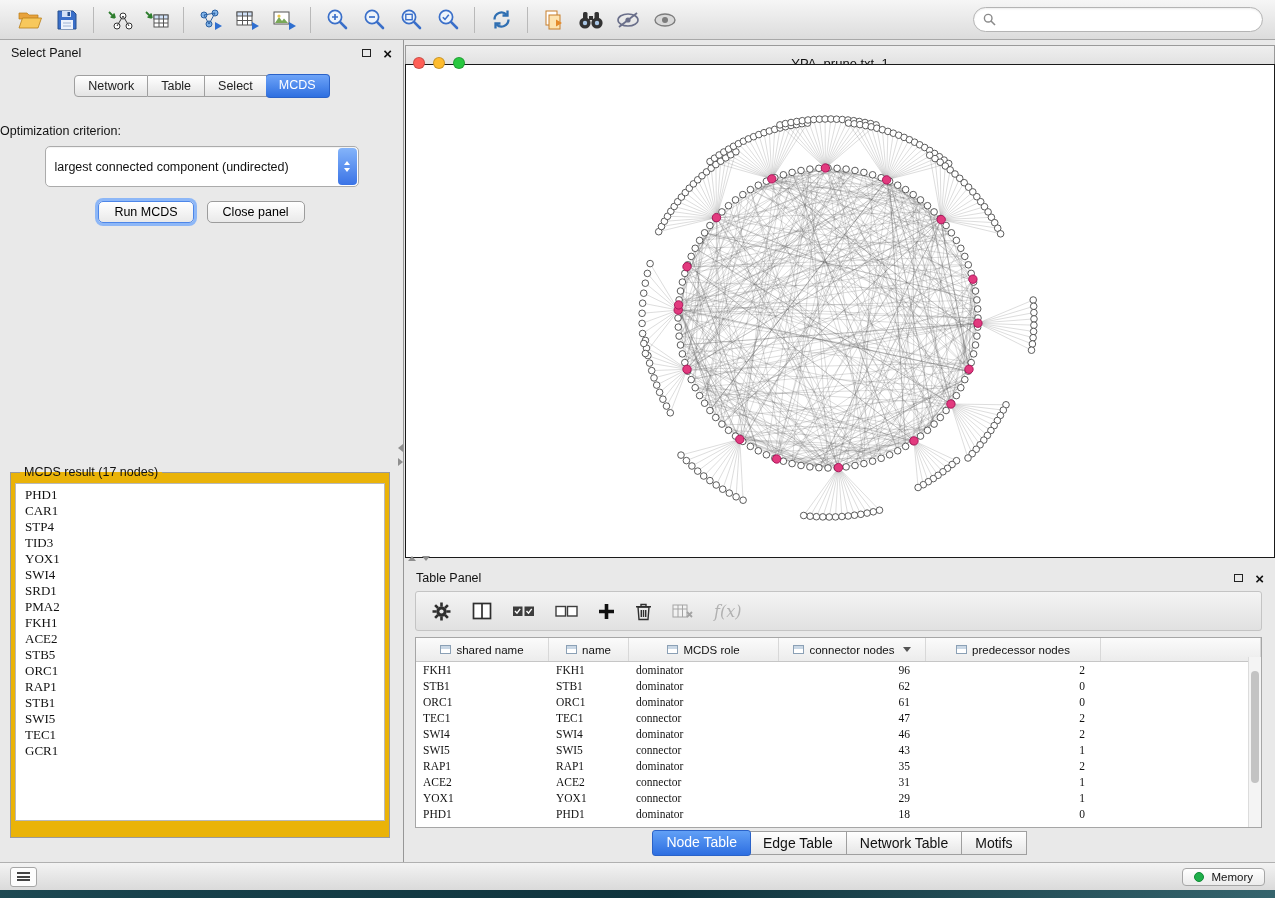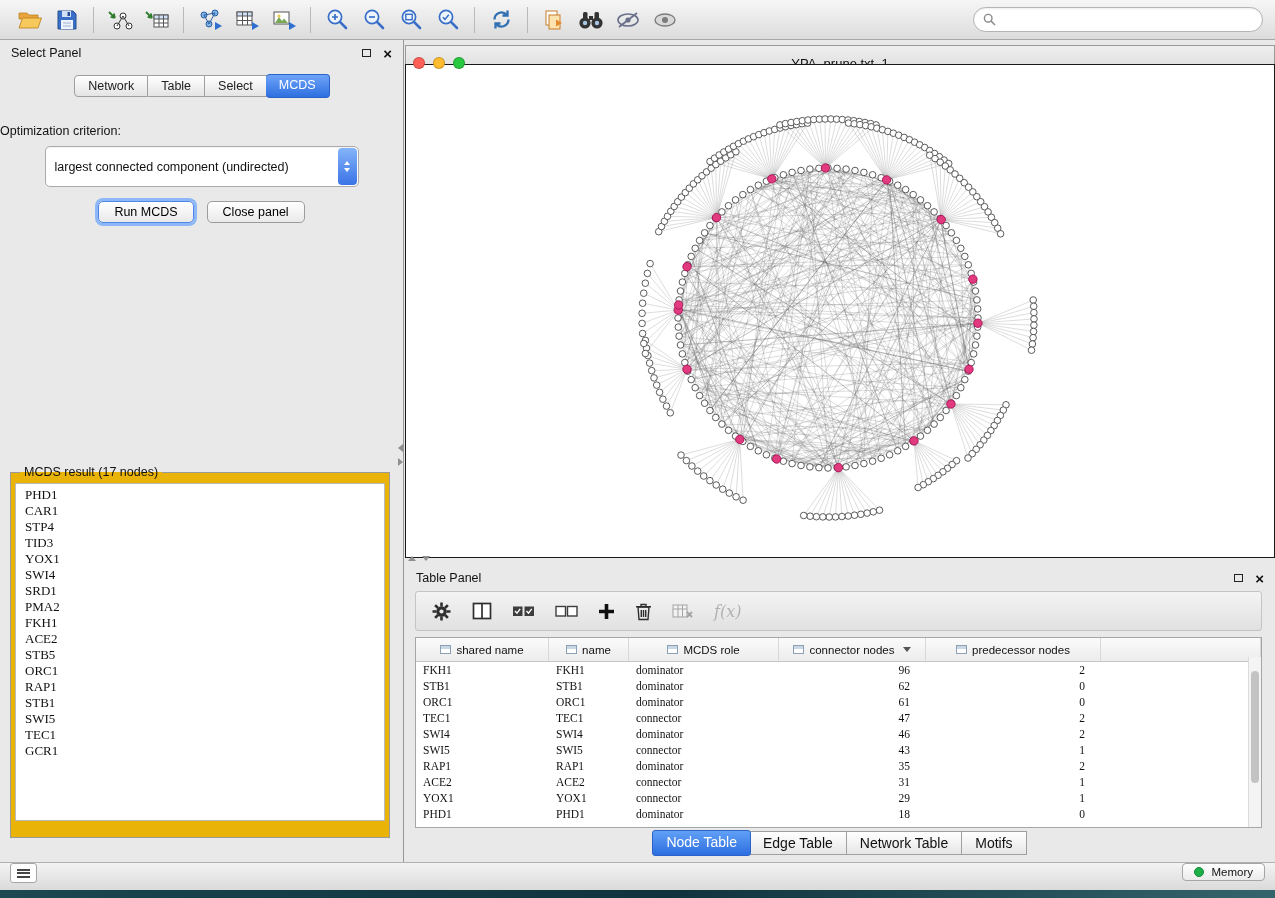--- a/index.html
+++ b/index.html
@@ -88,21 +88,21 @@
 .vscroll{position:absolute;right:0;top:19px;bottom:0;width:13px;background:#f4f4f4;border-left:1px solid #dcdcdc}
 .vthumb{position:absolute;left:2px;right:2px;top:14px;height:112px;background:#c3c3c3;border-radius:6px}
 .tp-tabs{position:absolute;left:0;right:0;bottom:7px;display:flex;justify-content:center}
 .tp-tab{font-size:14px;padding:3px 13px;border:1px solid #9f9f9f;border-left:none;background:linear-gradient(#ffffff,#e6e6e6)}
 .tp-tab:first-child{border-left:1px solid #9f9f9f}
 .tp-tab.selected{background:linear-gradient(#61a0f6,#2d6ee1);color:#fff;border-color:#2a62c8;border-radius:3px;margin:-1px;position:relative;z-index:2}
 
 
 #status-bar{position:absolute;left:0;top:862px;width:100%;height:28px;
   background:linear-gradient(#f3f3f3,#dadada);border-top:1px solid #b0b0b0;
-  display:flex;align-items:flex-start;padding:0 10px}
+  display:flex;align-items:center;padding:0 10px}
 .list-btn{width:27px;height:20px;border:1px solid #a6a6a6;border-radius:3px;background:#fdfdfd;
   display:flex;align-items:center;justify-content:center;gap:0}
 .list-glyph{width:13px;height:9px;border-top:2px solid #444;border-bottom:2px solid #444;position:relative}
 .list-glyph:before{content:"";position:absolute;left:0;right:0;top:1.5px;height:2px;background:#444}
 .memory-btn{margin-left:auto;display:flex;align-items:center;gap:7px;border:1px solid #a6a6a6;border-radius:4px;
   background:linear-gradient(#ffffff,#ebebeb);padding:2px 11px;font-size:11.5px}
 .mem-dot{width:10px;height:10px;border-radius:50%;background:#1faf4a;border:1px solid #0f8a35}
 </style>
 </head>
 <body>

